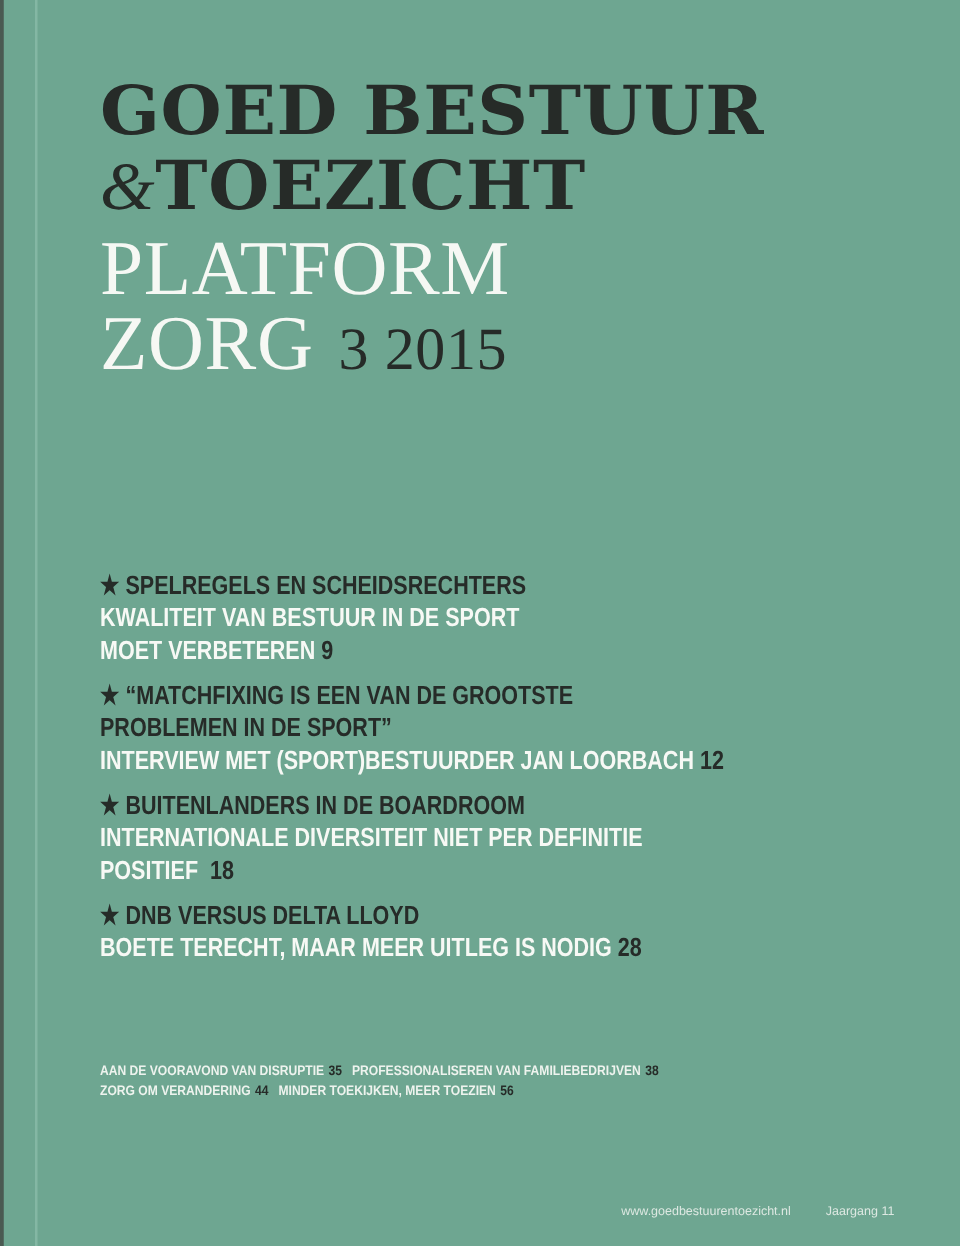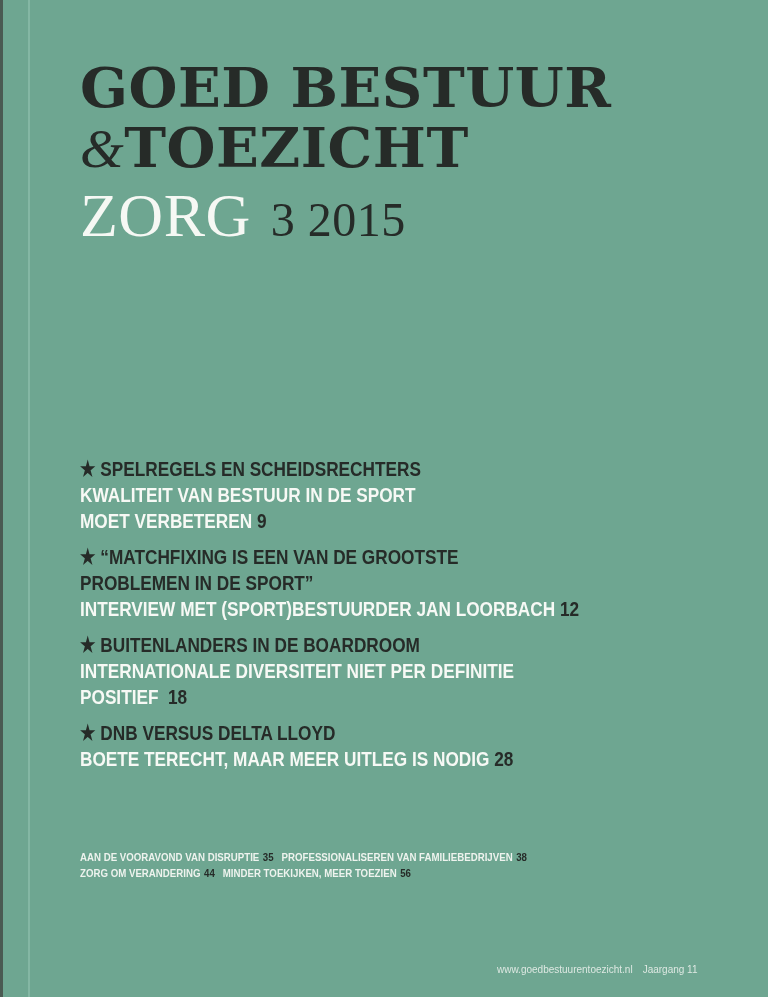--- a/index.html
+++ b/index.html
@@ -73,34 +73,35 @@
       width: 640px;
     }
     .minor .m-title { color: #eef3ee; }
     .minor .m-page { color: #262b28; margin: 0 6px 0 4px; }
     .footer {
       position: absolute; left: 497px; top: 964px;
       font-family: "Liberation Sans", sans-serif;
       font-size: 10px;
       color: #dde8e2;
     }
-    .footer .volume { margin-left: 10px; }
+    .footer .volume { margin-left: 28px; }
   </style>
 </head>
 <body>
 
 <div class="left-edge"></div>
 <div class="crease"></div>
 
 <div class="masthead">
   <div>GOED BESTUUR</div>
   <div><span class="amp">&amp;</span><span>TOEZICHT</span></div>
 </div>
 
 <div class="subtitle">
+  <div>PLATFORM</div>
   <div><span>ZORG</span> <span class="issue">3 2015</span></div>
 </div>
 
 <div class="toc">
   <div class="toc-item">
     <span class="toc-headline"><span class="star">★</span><span>SPELREGELS EN SCHEIDSRECHTERS</span></span>
     <span class="toc-sub">KWALITEIT VAN BESTUUR IN DE SPORT</span>
     <span class="toc-sub"><span>MOET VERBETEREN</span> <span class="toc-page">9</span></span>
   </div>
 

